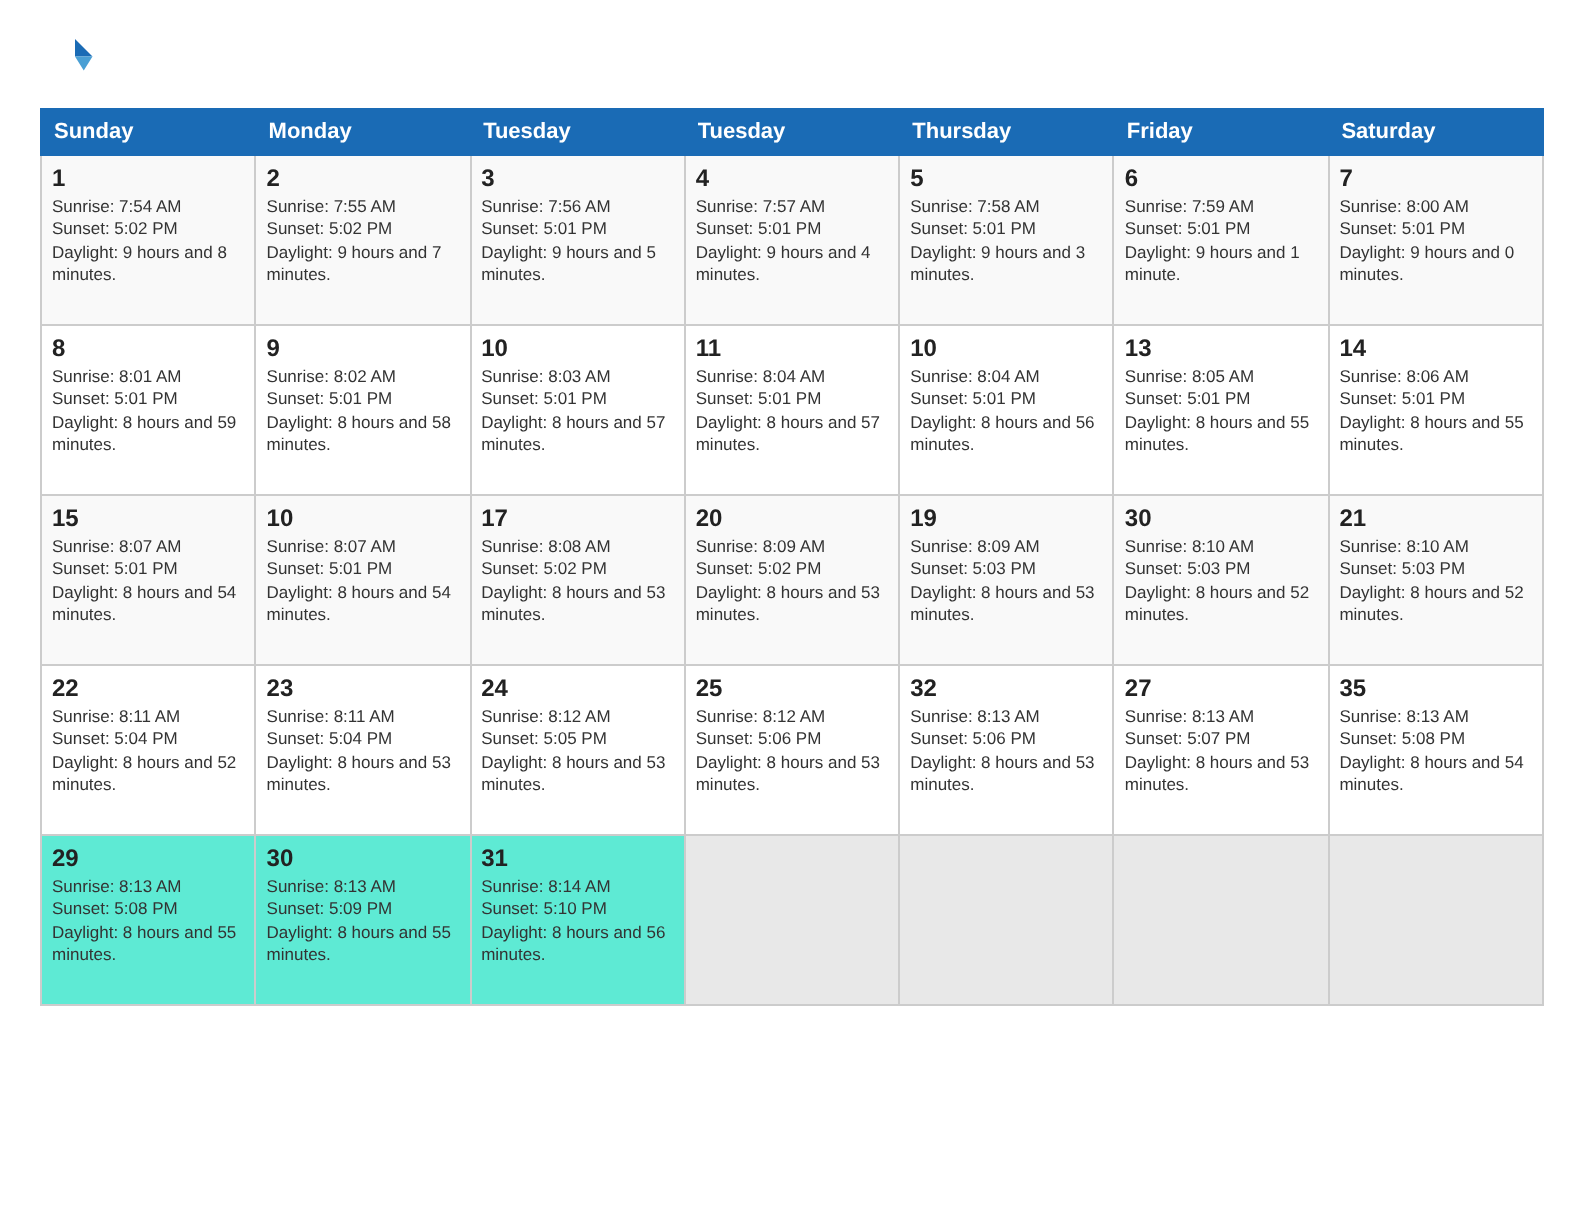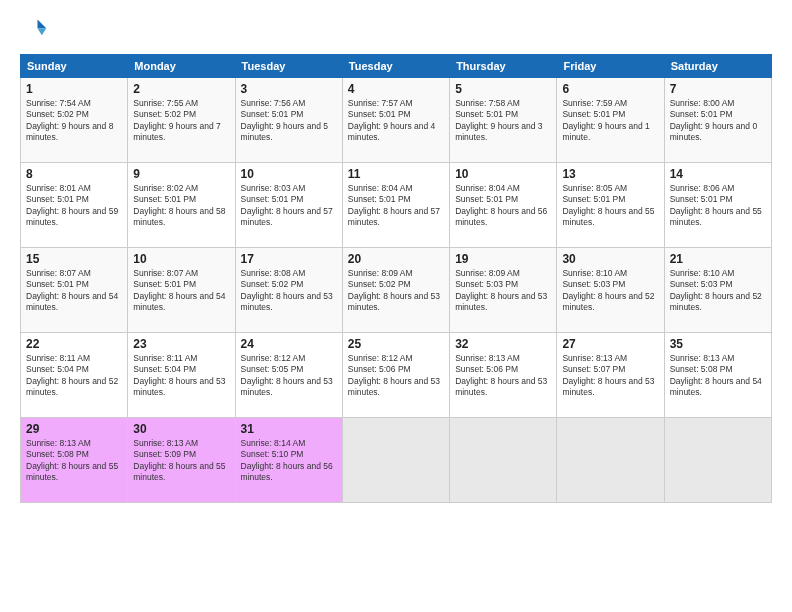--- a/index.html
+++ b/index.html
@@ -72,21 +72,21 @@
       vertical-align: top;
       padding: 4px 5px;
       width: 14.28%;
       height: 85px;
       background: #fff;
     }
     .calendar tbody tr:nth-child(odd) td {
       background: #f9f9f9;
     }
     .calendar tbody tr:last-child td {
-      background: #f0abfc;
+      background: #5eead4;
     }
     .day-number {
       font-size: 12px;
       font-weight: bold;
       color: #222;
       display: block;
       margin-bottom: 2px;
     }
     .day-info {
       font-size: 8.5px;

